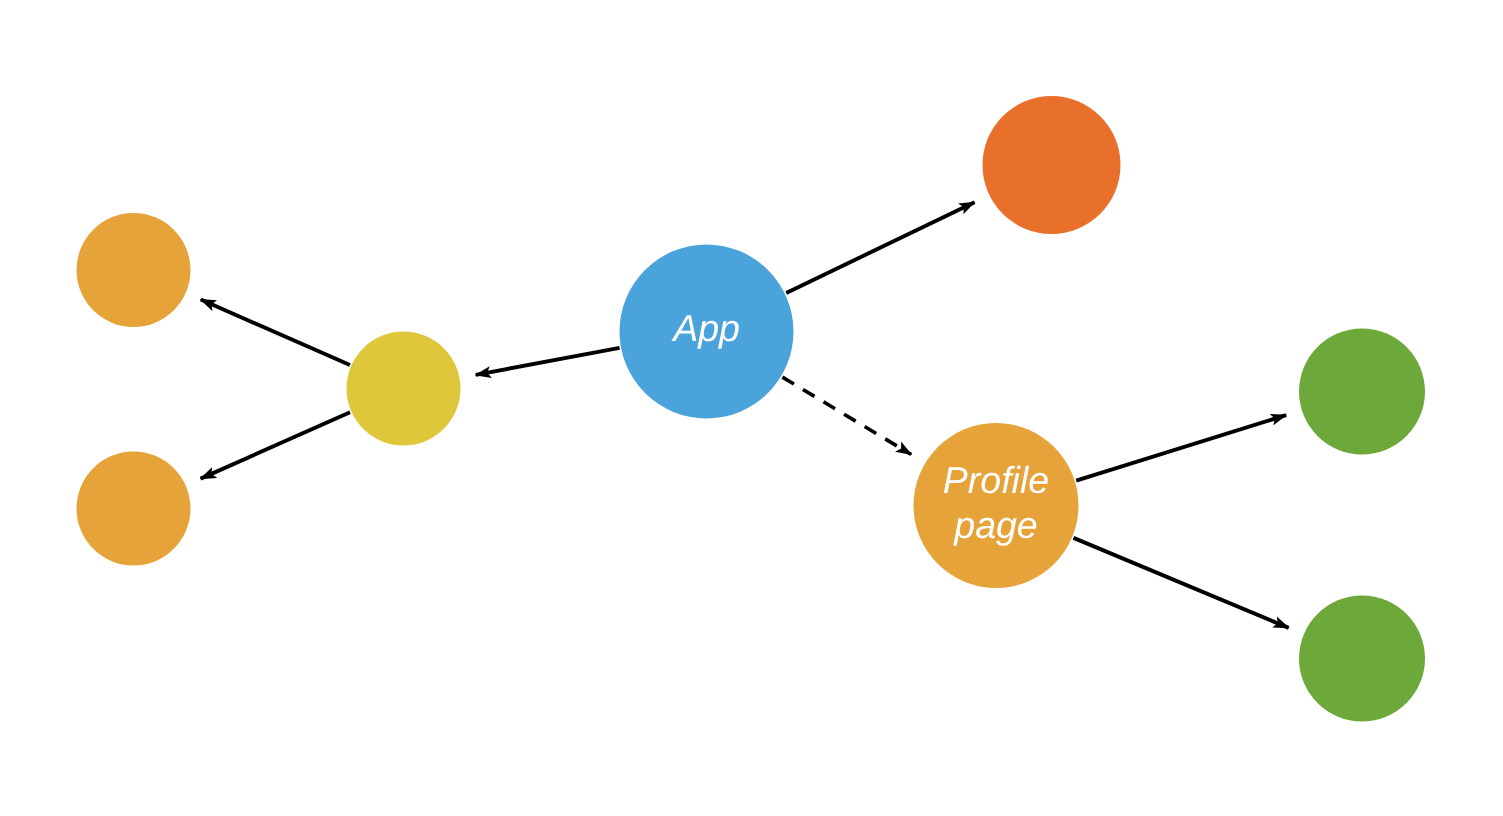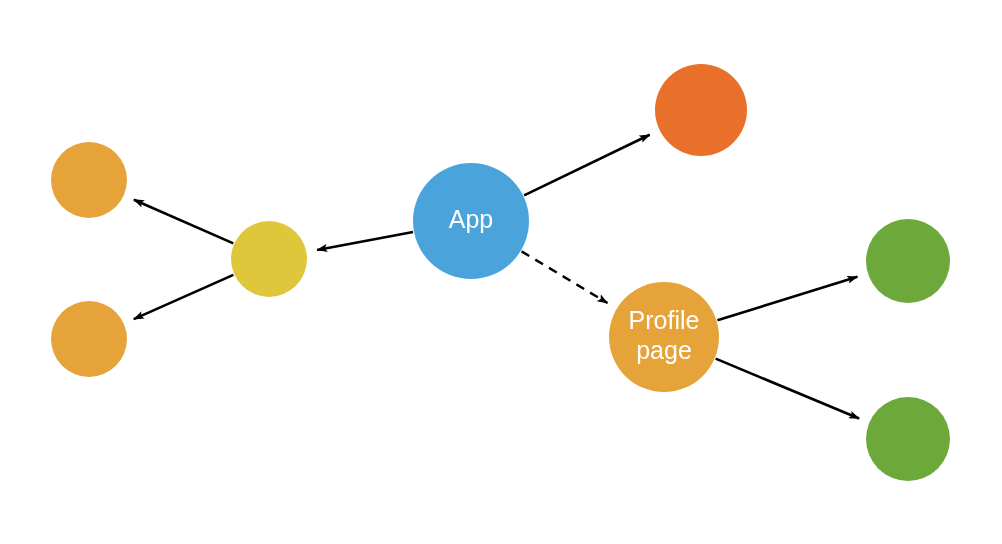--- a/index.html
+++ b/index.html
@@ -12,20 +12,21 @@
     width: 1002px;
     height: 544px;
     font-family: "Liberation Sans", sans-serif;
     overflow: hidden;
   }
   #diagram-root {
     position: relative;
     width: 958px;
     height: 544px;
     background: #ffffff;
+    font-style: italic;
   }
   #graph-svg {
     display: block;
     width: 1002px;
     height: 544px;
   }
   .node-circle {
     stroke: none;
   }
   .node-label {

